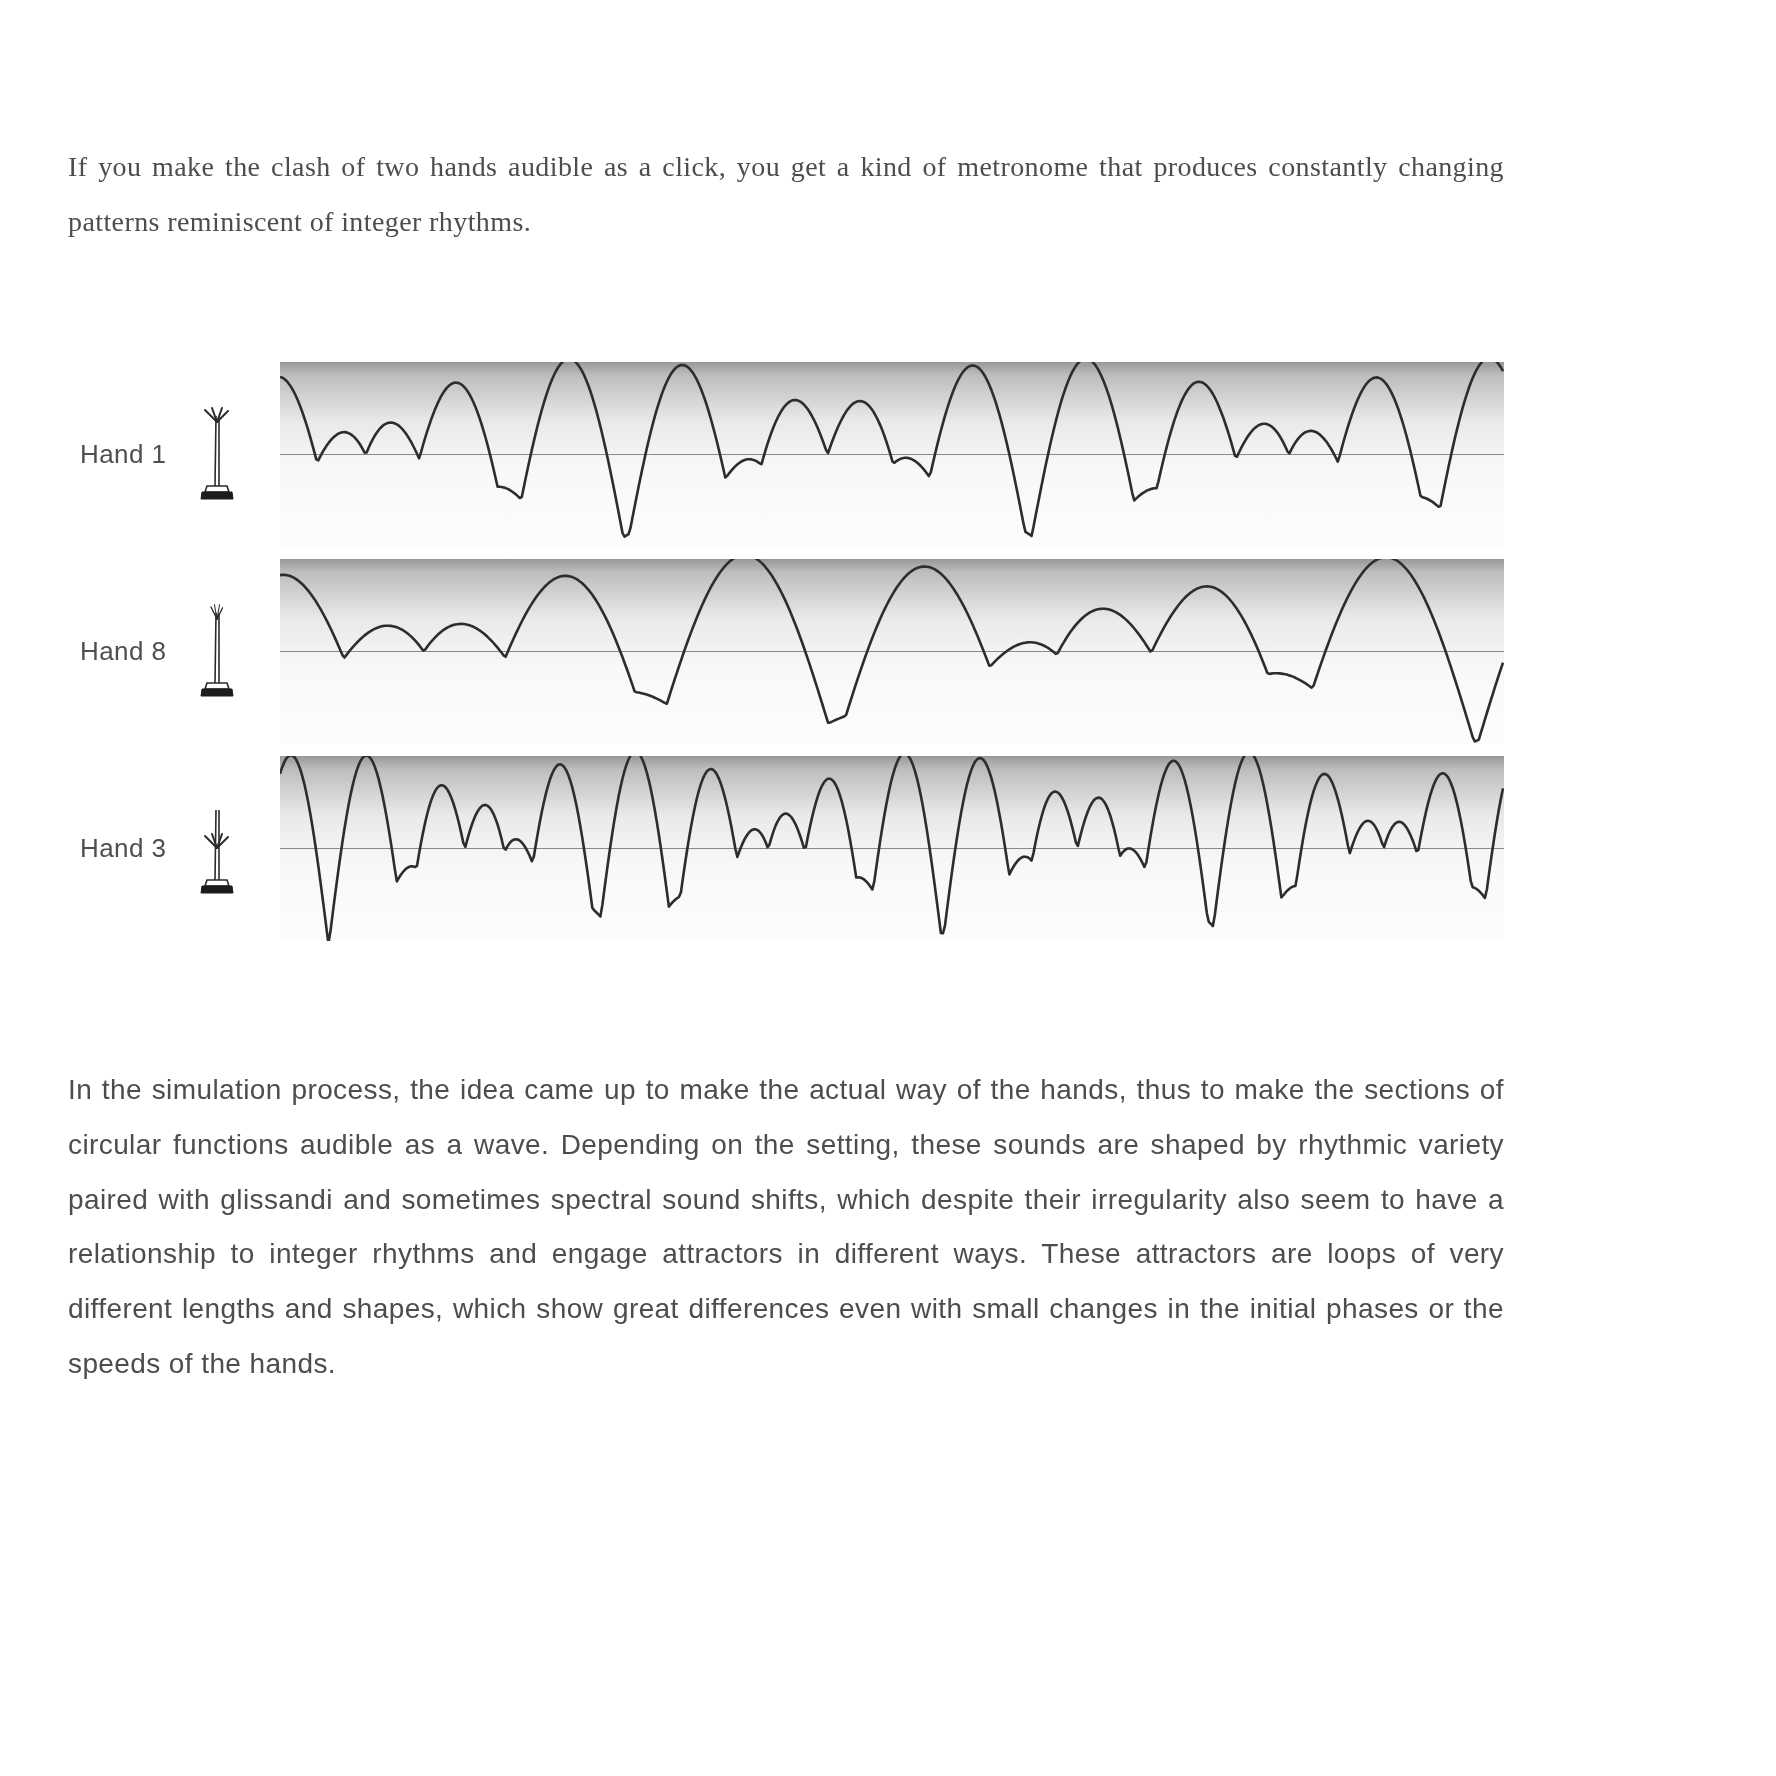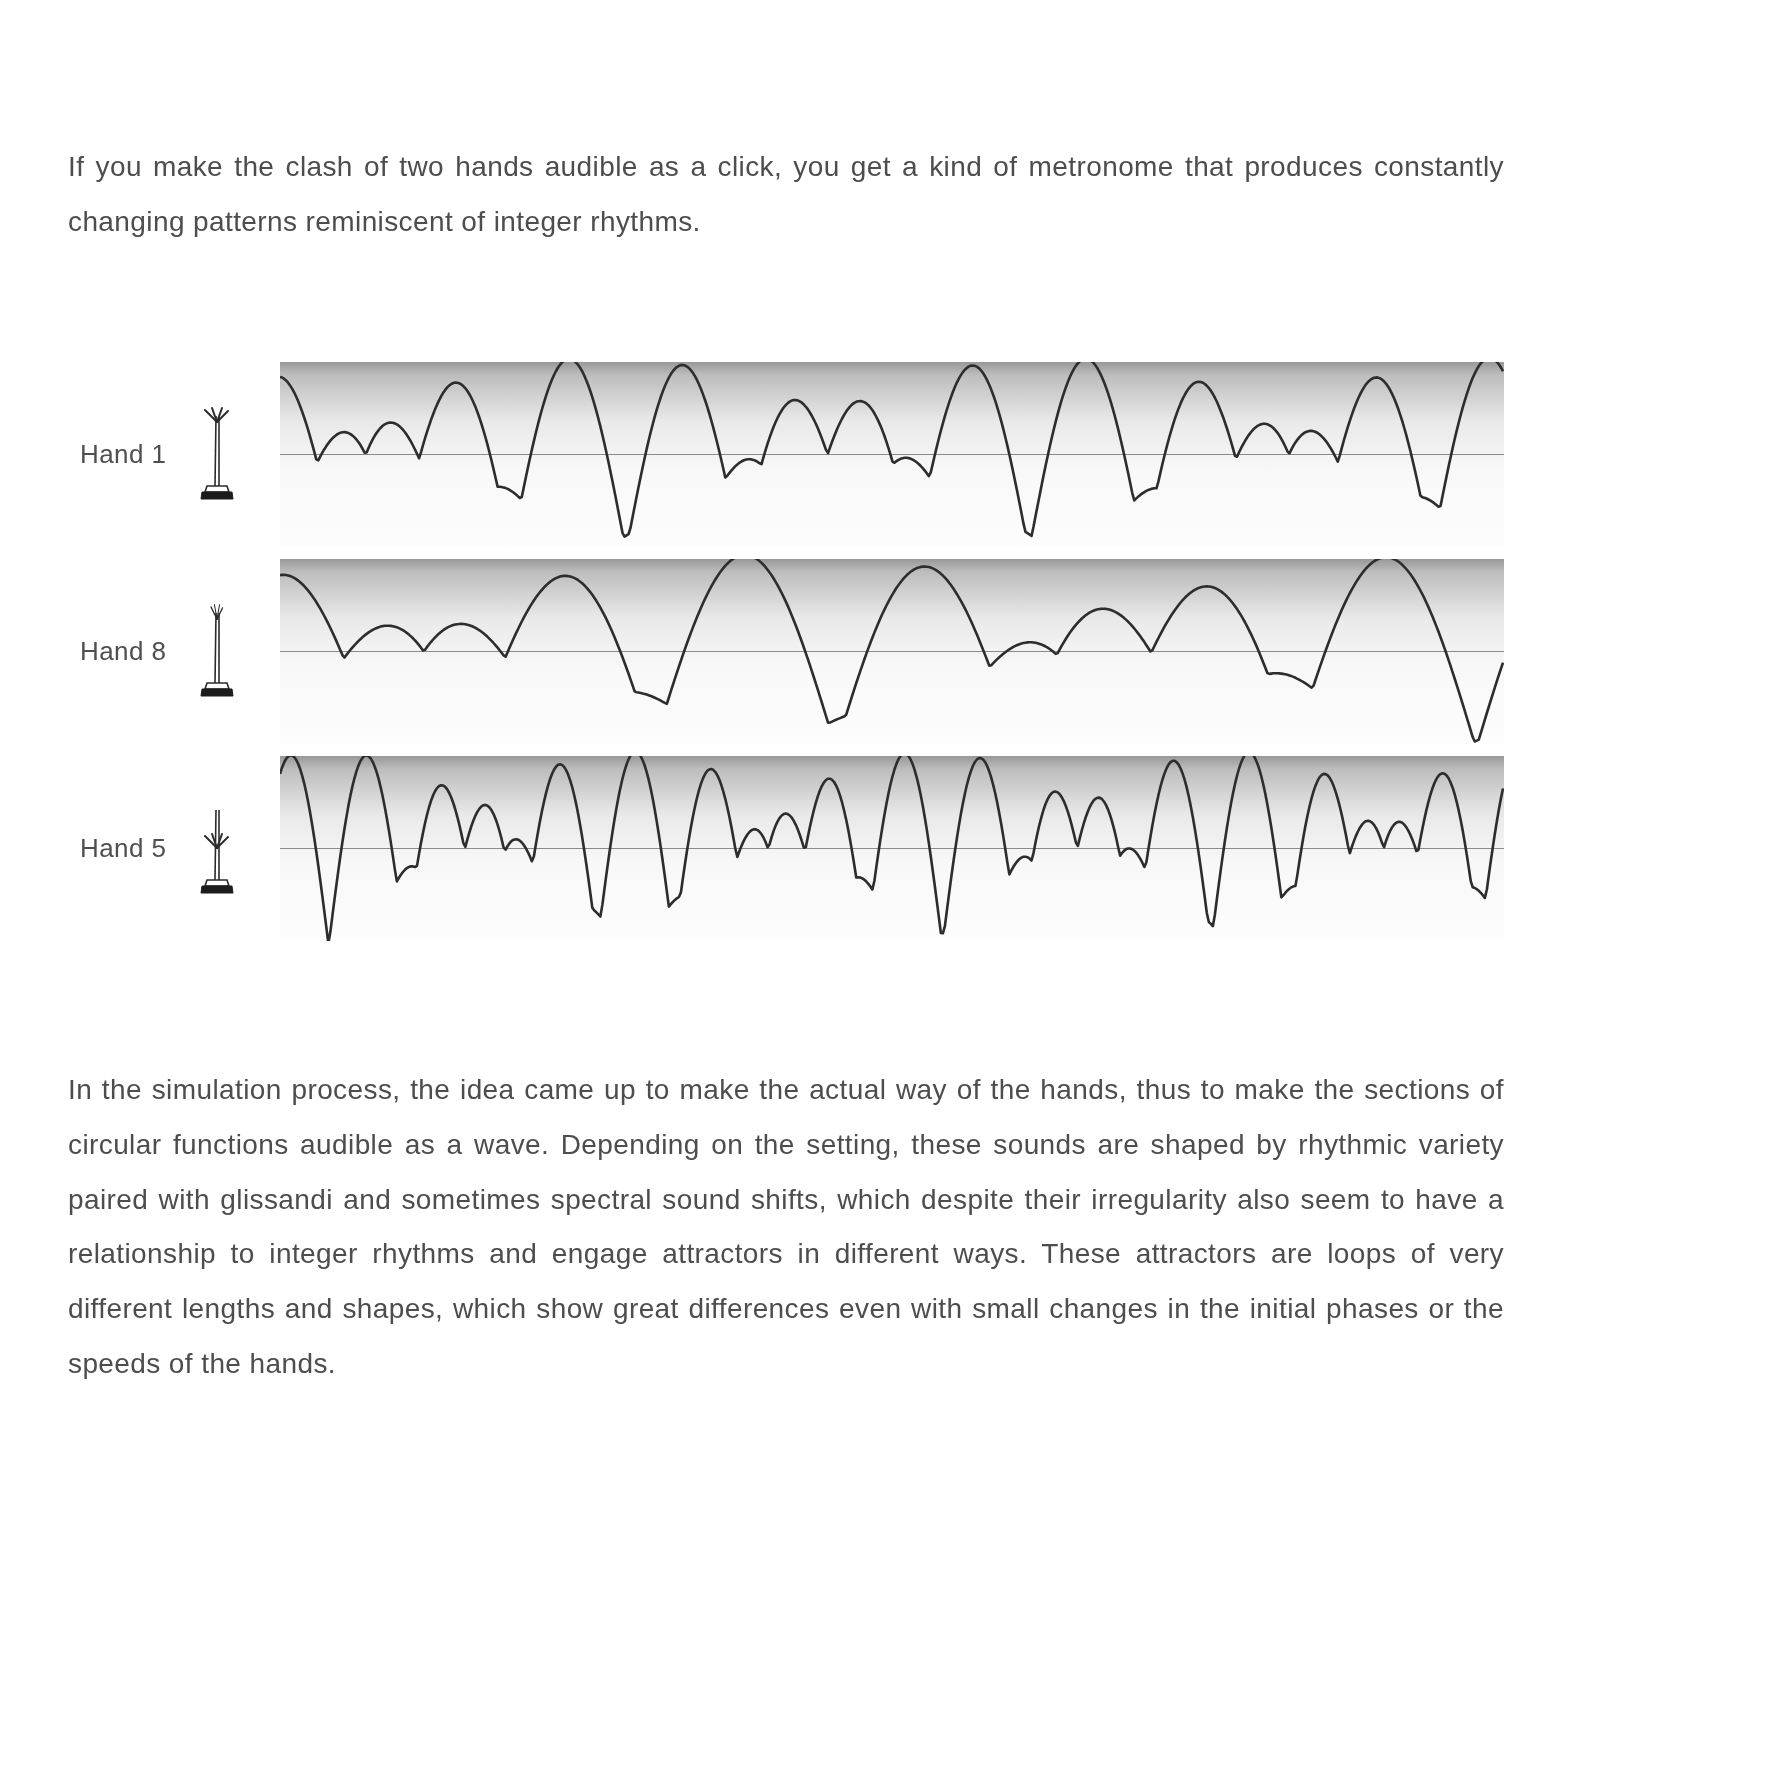--- a/index.html
+++ b/index.html
@@ -21,21 +21,21 @@
   }
   .para {
     font-size: 28px;
     line-height: 1.96;
     letter-spacing: 0.4px;
     text-align: justify;
     text-align-last: left;
     color: #4d4d4d;
     margin: 0;
   }
-  .intro { margin-bottom: 112px; }
+  .intro { margin-bottom: 112px; font-family: Liberation Serif, serif; }
   .outro { margin-top: 122px; }
 
   .figure {
     margin-left: 12px;
     width: 1424px;
   }
   .hand-row {
     display: flex;
     align-items: center;
     height: 185px;
@@ -134,21 +134,21 @@
       <div class="strip">
           <svg viewBox="0 0 1215 185" preserveAspectRatio="none">
             <line x1="0" y1="92.5" x2="1215" y2="92.5" stroke="#8a8a8a" stroke-width="1"></line>
             <path d="M0.0 16.1L2.0 15.9L4.0 15.8L6.0 16.0L8.0 16.4L10.0 17.0L12.0 17.9L14.0 18.9L16.0 20.1L18.0 21.6L20.0 23.2L22.0 25.0L24.0 27.0L26.0 29.3L28.0 31.6L30.0 34.2L32.0 37.0L34.0 39.9L36.0 43.0L38.0 46.3L40.0 49.7L42.0 53.3L44.0 57.0L46.0 60.8L48.0 64.8L50.0 69.0L52.0 73.2L54.0 77.6L56.0 82.1L58.0 86.7L60.0 91.4L62.0 96.1L64.0 98.5L66.0 95.9L68.0 93.3L70.0 90.8L72.0 88.4L74.0 86.2L76.0 84.0L78.0 81.9L80.0 80.0L82.0 78.1L84.0 76.4L86.0 74.9L88.0 73.4L90.0 72.1L92.0 70.9L94.0 69.9L96.0 69.0L98.0 68.2L100.0 67.6L102.0 67.1L104.0 66.8L106.0 66.7L108.0 66.7L110.0 66.9L112.0 67.2L114.0 67.7L116.0 68.3L118.0 69.1L120.0 70.1L122.0 71.2L124.0 72.5L126.0 74.0L128.0 75.6L130.0 77.4L132.0 79.3L134.0 81.4L136.0 83.7L138.0 86.1L140.0 88.7L142.0 91.4L144.0 90.7L146.0 87.9L148.0 85.3L150.0 82.8L152.0 80.5L154.0 78.3L156.0 76.3L158.0 74.4L160.0 72.7L162.0 71.2L164.0 69.9L166.0 68.7L168.0 67.6L170.0 66.8L172.0 66.1L174.0 65.5L176.0 65.2L178.0 65.0L180.0 64.9L182.0 65.0L184.0 65.3L186.0 65.7L188.0 66.3L190.0 67.0L192.0 67.8L194.0 68.9L196.0 70.0L198.0 71.3L200.0 72.8L202.0 74.3L204.0 76.0L206.0 77.8L208.0 79.8L210.0 81.8L212.0 84.0L214.0 86.3L216.0 88.7L218.0 91.2L220.0 93.7L222.0 96.4L224.0 97.8L226.0 93.0L228.0 88.3L230.0 83.7L232.0 79.3L234.0 74.9L236.0 70.7L238.0 66.5L240.0 62.5L242.0 58.7L244.0 54.9L246.0 51.3L248.0 47.9L250.0 44.6L252.0 41.5L254.0 38.6L256.0 35.8L258.0 33.2L260.0 30.8L262.0 28.5L264.0 26.5L266.0 24.6L268.0 22.9L270.0 21.5L272.0 20.2L274.0 19.1L276.0 18.3L278.0 17.6L280.0 17.1L282.0 16.9L284.0 16.9L286.0 17.1L288.0 17.5L290.0 18.1L292.0 18.9L294.0 19.9L296.0 21.2L298.0 22.7L300.0 24.3L302.0 26.2L304.0 28.3L306.0 30.6L308.0 33.1L310.0 35.8L312.0 38.7L314.0 41.8L316.0 45.1L318.0 48.6L320.0 52.3L322.0 56.2L324.0 60.2L326.0 64.4L328.0 68.8L330.0 73.3L332.0 78.0L334.0 82.9L336.0 87.9L338.0 93.0L340.0 98.3L342.0 103.7L344.0 109.2L346.0 114.8L348.0 120.6L350.0 126.4L352.0 132.4L354.0 133.2L356.0 133.5L358.0 133.9L360.0 134.4L362.0 134.9L364.0 135.5L366.0 136.2L368.0 137.0L370.0 137.8L372.0 138.7L374.0 139.6L376.0 140.6L378.0 141.7L380.0 142.8L382.0 143.9L384.0 144.8L386.0 138.5L388.0 132.1L390.0 125.9L392.0 119.7L394.0 113.6L396.0 107.5L398.0 101.6L400.0 95.7L402.0 89.9L404.0 84.3L406.0 78.8L408.0 73.4L410.0 68.1L412.0 63.0L414.0 58.0L416.0 53.2L418.0 48.5L420.0 44.0L422.0 39.6L424.0 35.5L426.0 31.5L428.0 27.7L430.0 24.1L432.0 20.7L434.0 17.5L436.0 14.5L438.0 11.8L440.0 9.2L442.0 6.8L444.0 4.7L446.0 2.8L448.0 1.1L450.0 -0.3L452.0 -1.5L454.0 -2.5L456.0 -3.3L458.0 -3.8L460.0 -4.1L462.0 -4.1L464.0 -4.0L466.0 -3.5L468.0 -2.9L470.0 -2.0L472.0 -0.9L474.0 0.5L476.0 2.1L478.0 3.9L480.0 5.9L482.0 8.2L484.0 10.7L486.0 13.4L488.0 16.3L490.0 19.5L492.0 22.8L494.0 26.3L496.0 30.1L498.0 34.0L500.0 38.1L502.0 42.4L504.0 46.9L506.0 51.6L508.0 56.4L510.0 61.4L512.0 66.5L514.0 71.8L516.0 77.2L518.0 82.8L520.0 88.5L522.0 94.3L524.0 100.2L526.0 106.2L528.0 112.3L530.0 118.5L532.0 124.8L534.0 131.1L536.0 137.6L538.0 144.0L540.0 150.6L542.0 157.1L544.0 163.7L546.0 163.5L548.0 162.6L550.0 161.6L552.0 160.7L554.0 159.9L556.0 159.1L558.0 158.3L560.0 157.5L562.0 155.8L564.0 149.4L566.0 143.0L568.0 136.7L570.0 130.4L572.0 124.2L574.0 118.2L576.0 112.2L578.0 106.3L580.0 100.5L582.0 94.9L584.0 89.4L586.0 84.0L588.0 78.7L590.0 73.6L592.0 68.7L594.0 63.9L596.0 59.3L598.0 54.8L600.0 50.6L602.0 46.5L604.0 42.6L606.0 38.8L608.0 35.3L610.0 32.0L612.0 28.8L614.0 25.9L616.0 23.2L618.0 20.7L620.0 18.4L622.0 16.3L624.0 14.4L626.0 12.8L628.0 11.4L630.0 10.2L632.0 9.2L634.0 8.4L636.0 7.9L638.0 7.6L640.0 7.5L642.0 7.7L644.0 8.0L646.0 8.6L648.0 9.4L650.0 10.4L652.0 11.6L654.0 13.1L656.0 14.7L658.0 16.6L660.0 18.7L662.0 20.9L664.0 23.4L666.0 26.1L668.0 28.9L670.0 32.0L672.0 35.2L674.0 38.6L676.0 42.1L678.0 45.8L680.0 49.7L682.0 53.8L684.0 58.0L686.0 62.3L688.0 66.8L690.0 71.4L692.0 76.1L694.0 80.9L696.0 85.9L698.0 90.9L700.0 96.1L702.0 101.3L704.0 106.6L706.0 106.3L708.0 104.1L710.0 102.1L712.0 100.1L714.0 98.2L716.0 96.5L718.0 94.8L720.0 93.2L722.0 91.7L724.0 90.3L726.0 89.1L728.0 87.9L730.0 86.9L732.0 86.0L734.0 85.2L736.0 84.6L738.0 84.1L740.0 83.7L742.0 83.4L744.0 83.3L746.0 83.3L748.0 83.5L750.0 83.8L752.0 84.3L754.0 84.9L756.0 85.6L758.0 86.5L760.0 87.5L762.0 88.7L764.0 90.0L766.0 91.5L768.0 93.1L770.0 94.9L772.0 94.1L774.0 90.4L776.0 86.7L778.0 83.3L780.0 80.0L782.0 76.8L784.0 73.8L786.0 71.0L788.0 68.4L790.0 65.9L792.0 63.6L794.0 61.5L796.0 59.5L798.0 57.7L800.0 56.1L802.0 54.7L804.0 53.4L806.0 52.4L808.0 51.5L810.0 50.8L812.0 50.3L814.0 49.9L816.0 49.8L818.0 49.8L820.0 49.9L822.0 50.3L824.0 50.8L826.0 51.5L828.0 52.4L830.0 53.4L832.0 54.6L834.0 55.9L836.0 57.4L838.0 59.1L840.0 60.9L842.0 62.8L844.0 64.9L846.0 67.1L848.0 69.5L850.0 72.0L852.0 74.6L854.0 77.3L856.0 80.2L858.0 83.1L860.0 86.2L862.0 89.3L864.0 92.5L866.0 91.2L868.0 87.0L870.0 82.9L872.0 79.0L874.0 75.1L876.0 71.3L878.0 67.7L880.0 64.2L882.0 60.8L884.0 57.5L886.0 54.4L888.0 51.5L890.0 48.7L892.0 46.0L894.0 43.5L896.0 41.2L898.0 39.0L900.0 37.0L902.0 35.2L904.0 33.6L906.0 32.2L908.0 30.9L910.0 29.8L912.0 28.9L914.0 28.3L916.0 27.8L918.0 27.5L920.0 27.4L922.0 27.5L924.0 27.8L926.0 28.3L928.0 29.0L930.0 29.9L932.0 31.1L934.0 32.4L936.0 33.9L938.0 35.6L940.0 37.5L942.0 39.7L944.0 42.0L946.0 44.5L948.0 47.2L950.0 50.1L952.0 53.2L954.0 56.4L956.0 59.9L958.0 63.5L960.0 67.3L962.0 71.3L964.0 75.4L966.0 79.7L968.0 84.1L970.0 88.7L972.0 93.5L974.0 98.4L976.0 103.4L978.0 108.5L980.0 113.8L982.0 114.9L984.0 114.6L986.0 114.3L988.0 114.2L990.0 114.2L992.0 114.4L994.0 114.6L996.0 114.9L998.0 115.3L1000.0 115.8L1002.0 116.4L1004.0 117.1L1006.0 117.9L1008.0 118.8L1010.0 119.8L1012.0 120.8L1014.0 122.0L1016.0 123.2L1018.0 124.4L1020.0 125.8L1022.0 127.2L1024.0 128.6L1026.0 126.6L1028.0 120.5L1030.0 114.6L1032.0 108.7L1034.0 102.9L1036.0 97.1L1038.0 91.5L1040.0 86.0L1042.0 80.6L1044.0 75.3L1046.0 70.1L1048.0 65.1L1050.0 60.2L1052.0 55.4L1054.0 50.8L1056.0 46.4L1058.0 42.1L1060.0 38.0L1062.0 34.1L1064.0 30.3L1066.0 26.8L1068.0 23.4L1070.0 20.2L1072.0 17.2L1074.0 14.5L1076.0 11.9L1078.0 9.5L1080.0 7.4L1082.0 5.5L1084.0 3.8L1086.0 2.3L1088.0 1.0L1090.0 0.0L1092.0 -0.8L1094.0 -1.3L1096.0 -1.7L1098.0 -1.8L1100.0 -1.6L1102.0 -1.3L1104.0 -0.7L1106.0 0.2L1108.0 1.2L1110.0 2.5L1112.0 4.1L1114.0 5.8L1116.0 7.8L1118.0 10.0L1120.0 12.4L1122.0 15.1L1124.0 17.9L1126.0 21.0L1128.0 24.3L1130.0 27.8L1132.0 31.5L1134.0 35.3L1136.0 39.4L1138.0 43.7L1140.0 48.1L1142.0 52.7L1144.0 57.5L1146.0 62.5L1148.0 67.6L1150.0 72.8L1152.0 78.2L1154.0 83.8L1156.0 89.4L1158.0 95.2L1160.0 101.1L1162.0 107.1L1164.0 113.3L1166.0 119.5L1168.0 125.8L1170.0 132.1L1172.0 138.6L1174.0 145.1L1176.0 151.7L1178.0 158.3L1180.0 164.9L1182.0 171.6L1184.0 178.3L1186.0 182.5L1188.0 181.6L1190.0 180.6L1192.0 173.9L1194.0 167.3L1196.0 160.6L1198.0 154.0L1200.0 147.5L1202.0 141.0L1204.0 134.6L1206.0 128.2L1208.0 121.9L1210.0 115.7L1212.0 109.6L1214.0 103.6" fill="none" stroke="#2d2d2d" stroke-width="2.6" stroke-linejoin="round"></path>
           </svg>
         </div>
     </div>
 
     <div class="hand-row">
       <div class="hand-meta">
-        <span class="hand-label">Hand 5</span>
+        <span class="hand-label">Hand 3</span>
         <span class="icon-wrap">
             <svg viewBox="0 0 46 100" class="icon-svg">
               <g stroke="#2b2b2b" stroke-width="2" fill="none" stroke-linecap="round" transform="translate(0,32)">
                 <path d="M23 18 L11 6"></path>
                 <path d="M23 18 L18 4"></path>
                 <path d="M23 18 L28 4"></path>
                 <path d="M23 18 L34 7"></path>
               </g>
               <path d="M22 12 L21 82" stroke="#2b2b2b" stroke-width="1.6" fill="none"></path>
               <path d="M25 12 L25 82" stroke="#2b2b2b" stroke-width="1.6" fill="none"></path>

